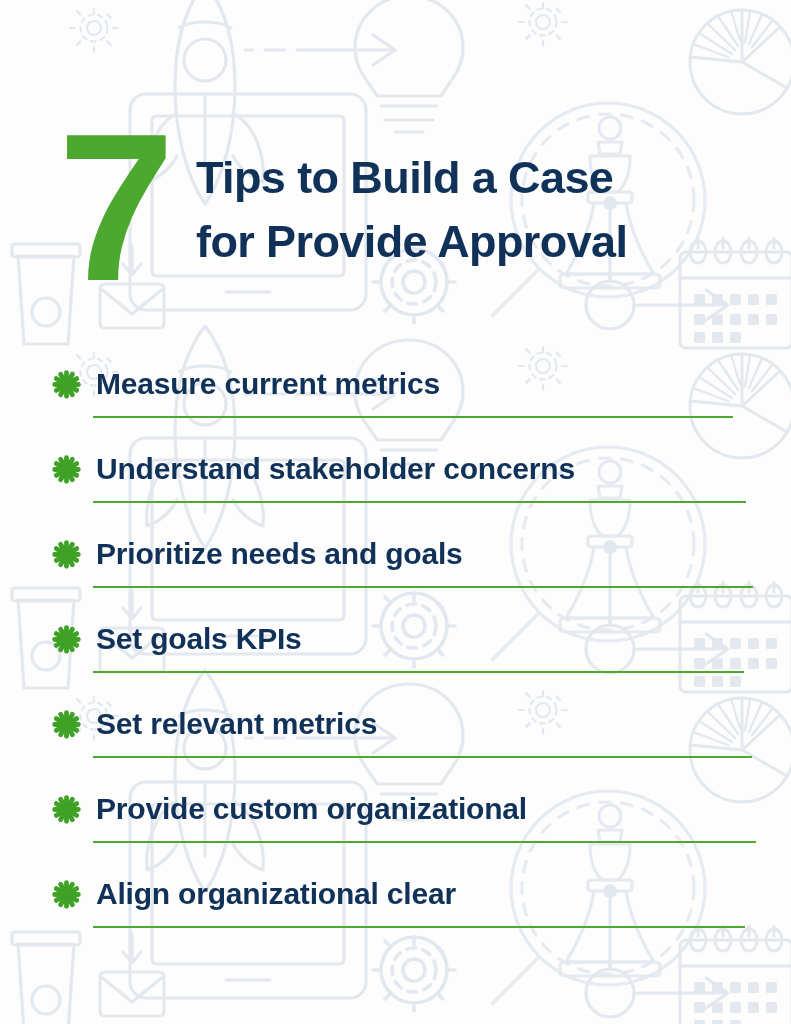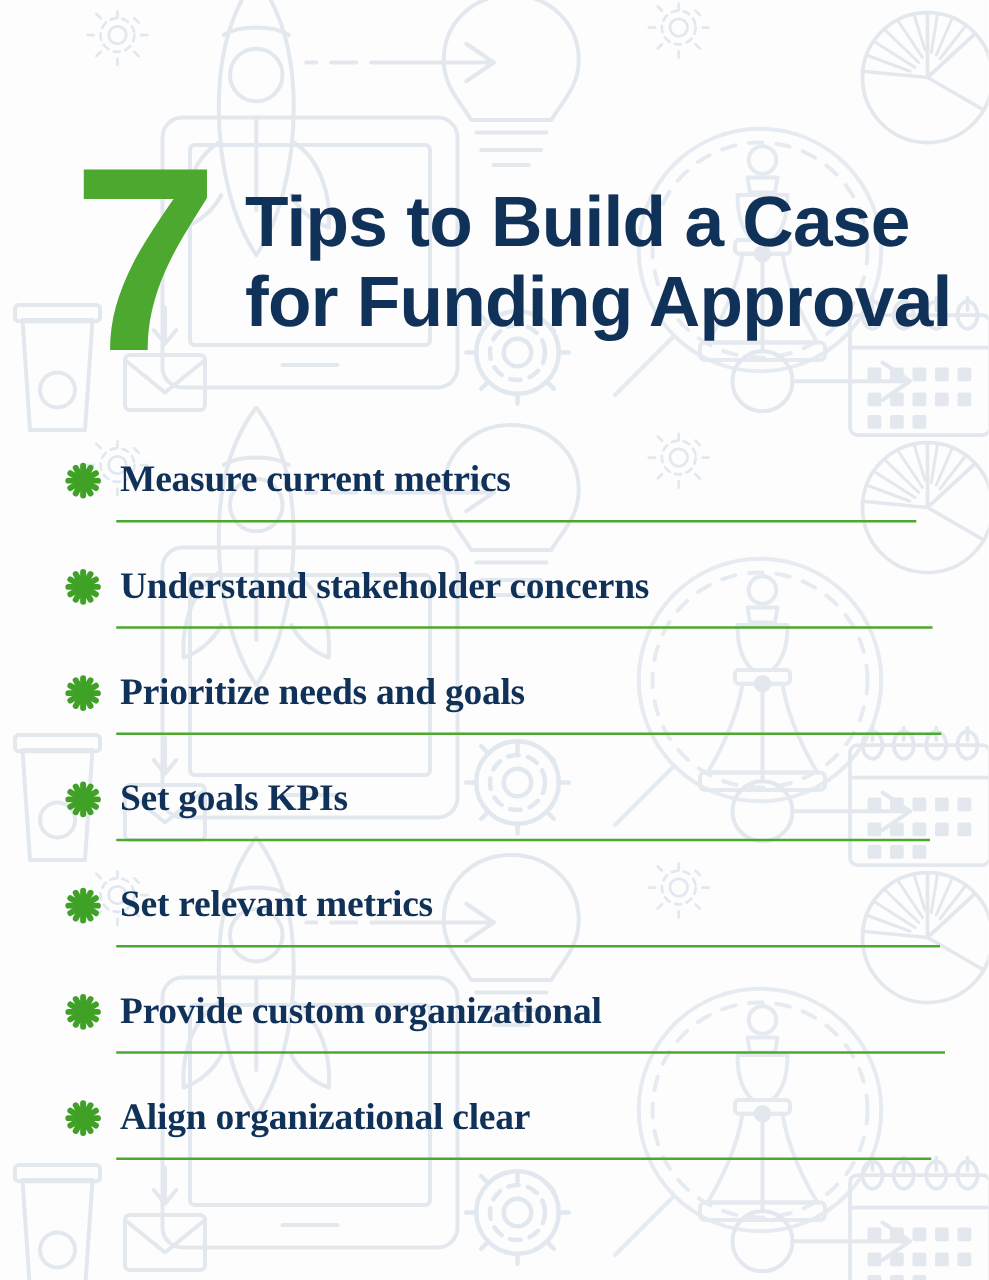--- a/index.html
+++ b/index.html
@@ -52,36 +52,35 @@
     -webkit-font-smoothing: antialiased;
   }
 
   #title-block {
     position: absolute;
     left: 196px;
     top: 146px;
     width: 580px;
   }
   .title-line {
-    font-size: 57px;
+    font-size: 45px;
     line-height: 64px;
     font-weight: bold;
     color: #103158;
     letter-spacing: -0.6px;
     white-space: nowrap;
   }
 
   
   #tips-list {
     position: absolute;
     left: 0;
     top: 356px;
     width: 791px;
     z-index: 2;
-    font-family: Liberation Serif, serif;
   }
 
   .tip-row {
     position: relative;
     height: 85px;
   }
 
   .tip-line {
     display: flex;
     align-items: center;
@@ -298,21 +297,21 @@
     <use href="#wm-gear-big" x="414" y="970"></use>
     <use href="#wm-node-arrow" x="610" y="993"></use>
     <use href="#wm-calendar" x="736" y="978"></use>
   </svg>
 
   <div id="header">
     <div id="big-number">7</div>
 
     <div id="title-block">
       <div class="title-line">Tips to Build a Case</div>
-      <div class="title-line">for Funding Approval</div>
+      <div class="title-line">for Provide Approval</div>
     </div>
   </div>
 
   <div id="tips-list">
       <div class="tip-row">
         <div class="tip-line">
           <svg class="tip-bullet" viewBox="-18 -18 36 36">
             <g fill="#3fa125">
               <rect x="-2.6" y="-15.5" width="5.2" height="15" rx="2.6" transform="rotate(0)"></rect>
               <rect x="-2.6" y="-15.5" width="5.2" height="15" rx="2.6" transform="rotate(30)"></rect>

